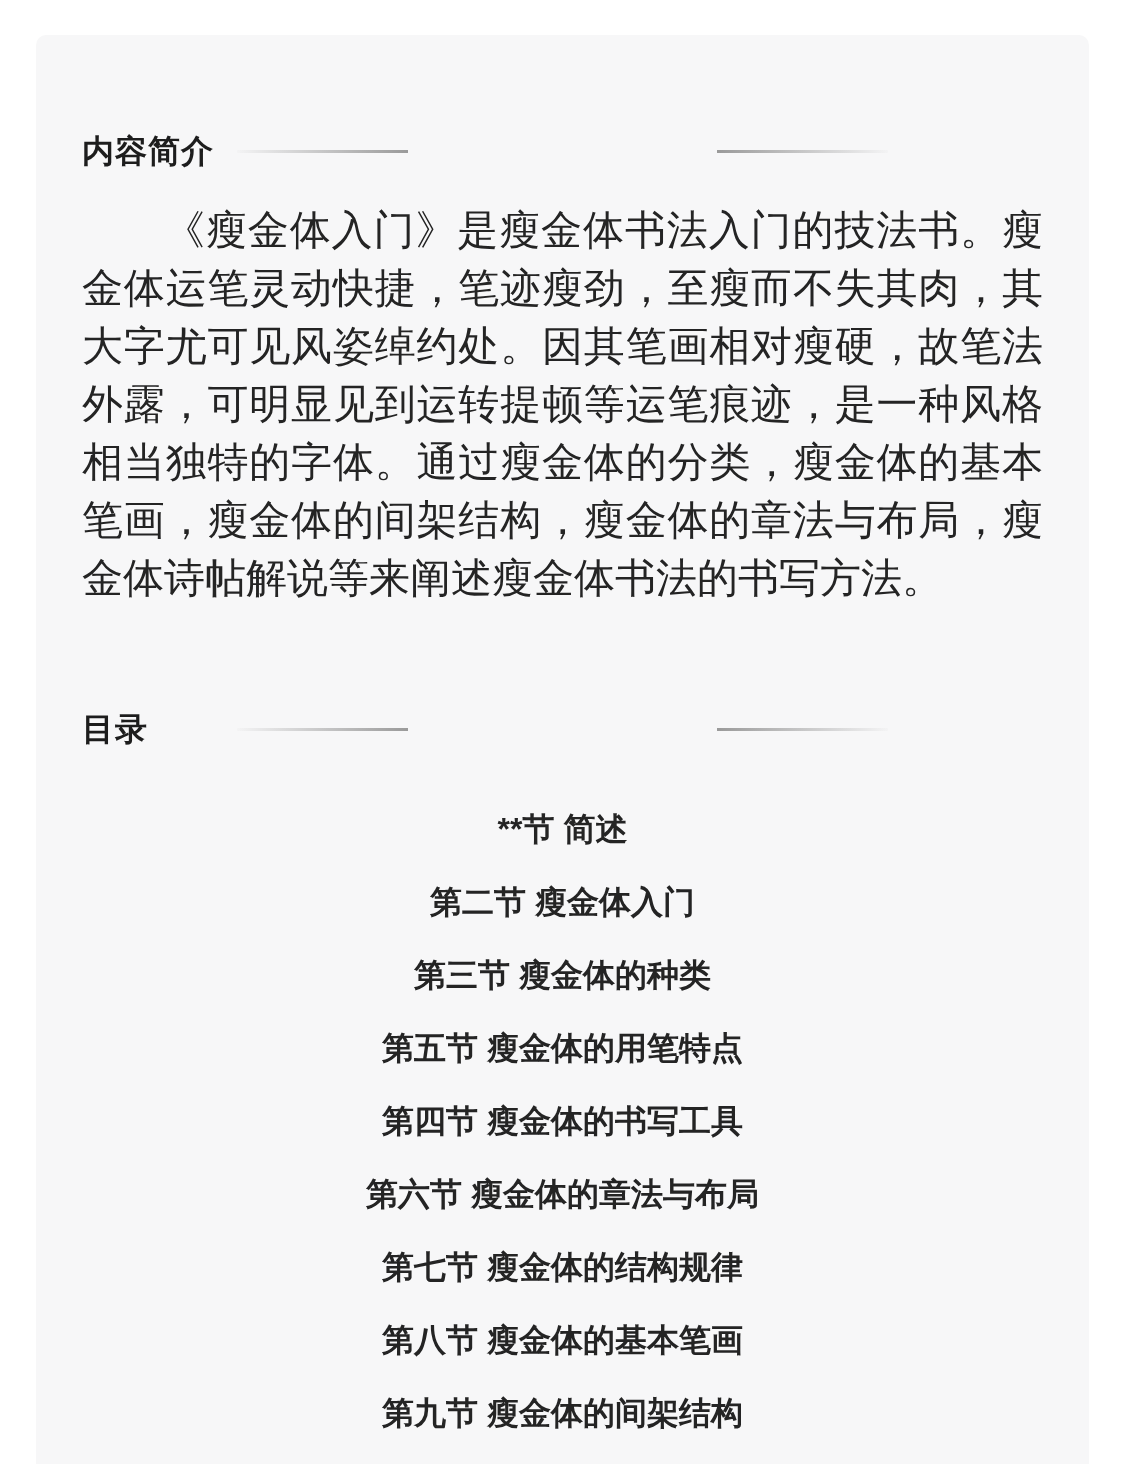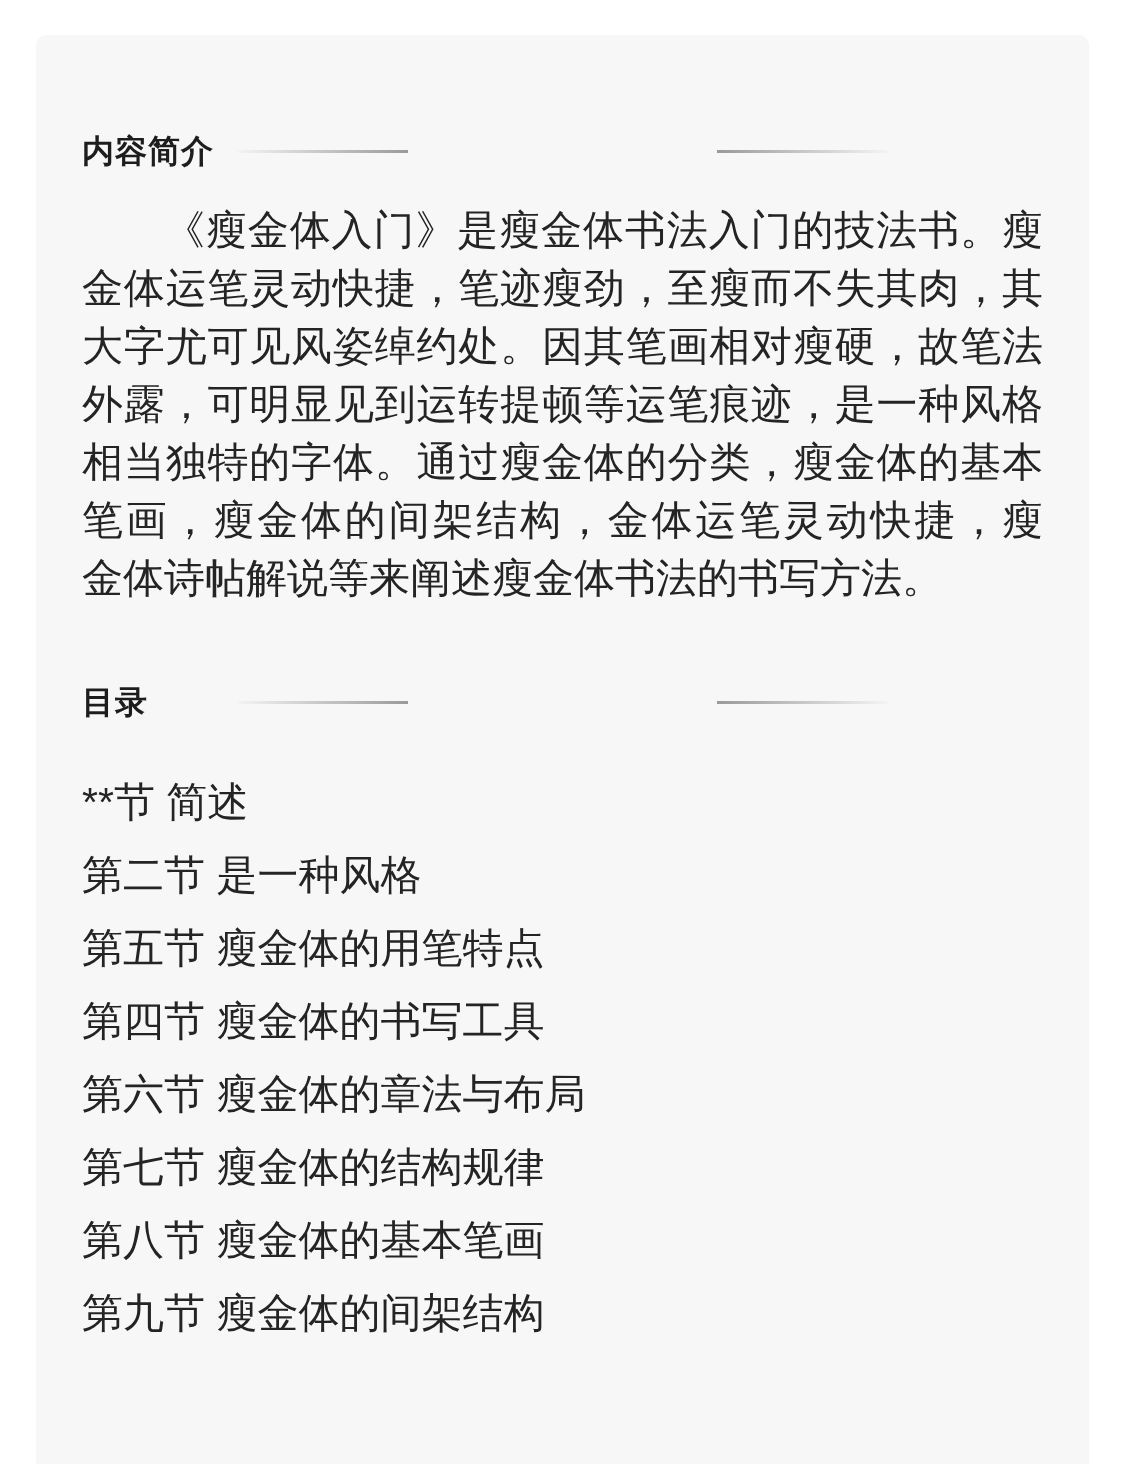--- a/index.html
+++ b/index.html
@@ -54,63 +54,65 @@
   }
   .body-line {
     font-size: 41px;
     line-height: 58px;
     text-align: justify;
     text-align-last: justify;
     white-space: nowrap;
   }
   .body-line.indent { text-indent: 2em; }
   .body-line.last { text-align-last: left; }
-  .toc-header { margin-top: 71px; }
+  .toc-header { margin-top: 98px; }
   .toc-list {
     margin-top: 40px;
     width: 961px;
     color: #242424;
   }
   .toc-item {
-    font-size: 41px;
+    font-size: 32px;
     line-height: 73px;
-    text-align: left;
+    text-align: center;
     white-space: nowrap;
+    font-weight: bold;
   }
 </style>
 </head>
 <body>
 
 <div class="card">
 
   <div class="section-header">
     <span class="hline left"></span>
     <span>内容简介</span>
     <span class="hline right"></span>
   </div>
 
   <div class="intro-body">
     <div class="body-line indent">《瘦金体入门》是瘦金体书法入门的技法书。瘦</div>
     <div class="body-line">金体运笔灵动快捷，笔迹瘦劲，至瘦而不失其肉，其</div>
     <div class="body-line">大字尤可见风姿绰约处。因其笔画相对瘦硬，故笔法</div>
     <div class="body-line">外露，可明显见到运转提顿等运笔痕迹，是一种风格</div>
     <div class="body-line">相当独特的字体。通过瘦金体的分类，瘦金体的基本</div>
-    <div class="body-line">笔画，瘦金体的间架结构，金体运笔灵动快捷，瘦</div>
+    <div class="body-line">笔画，瘦金体的间架结构，瘦金体的章法与布局，瘦</div>
     <div class="body-line last">金体诗帖解说等来阐述瘦金体书法的书写方法。</div>
   </div>
 
   <div class="section-header toc-header">
     <span class="hline left"></span>
     <span>目录</span>
     <span class="hline right"></span>
   </div>
 
   <div class="toc-list">
     <div class="toc-item">**节 简述</div>
-    <div class="toc-item">第二节 是一种风格</div>
+    <div class="toc-item">第二节 瘦金体入门</div>
+    <div class="toc-item">第三节 瘦金体的种类</div>
     <div class="toc-item">第五节 瘦金体的用笔特点</div>
     <div class="toc-item">第四节 瘦金体的书写工具</div>
     <div class="toc-item">第六节 瘦金体的章法与布局</div>
     <div class="toc-item">第七节 瘦金体的结构规律</div>
     <div class="toc-item">第八节 瘦金体的基本笔画</div>
     <div class="toc-item">第九节 瘦金体的间架结构</div>
   </div>
 
 </div>
 

